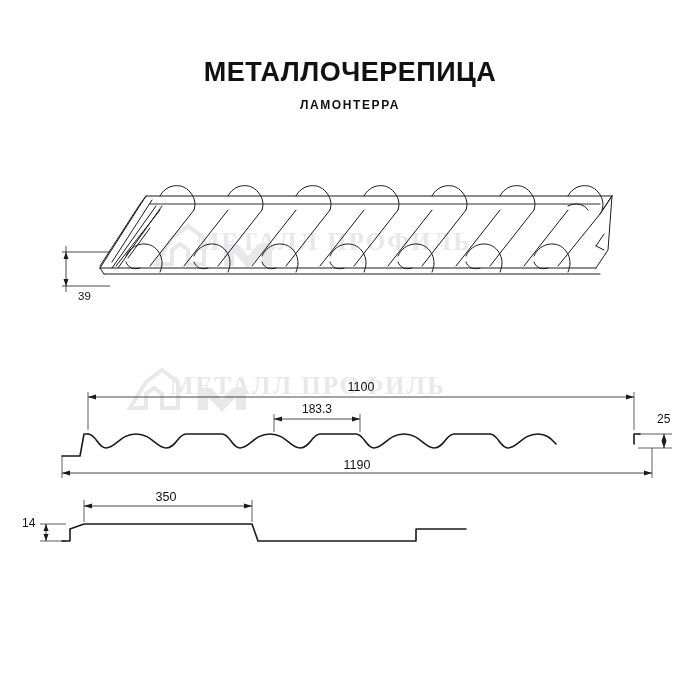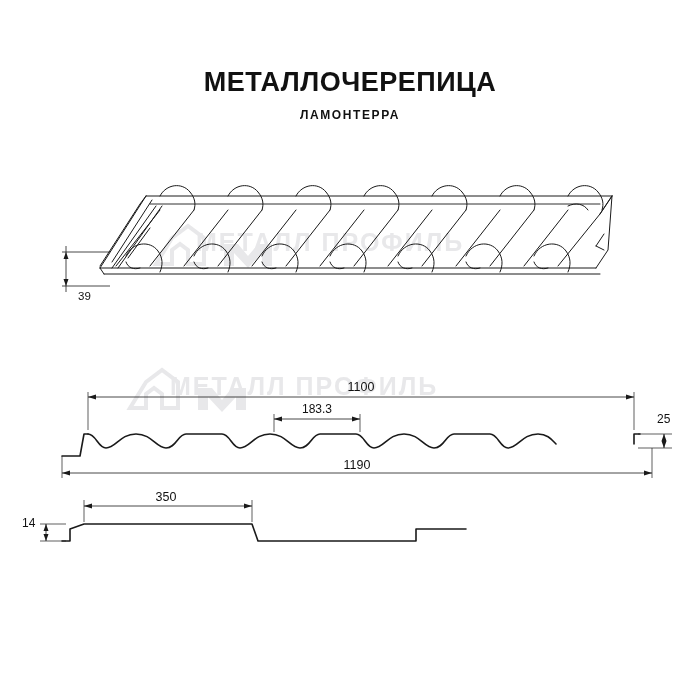--- a/index.html
+++ b/index.html
@@ -17,21 +17,21 @@
   }
   #sheet {
     position: absolute;
     top: 0;
     left: 0;
     width: 700px;
     height: 700px;
   }
   .title-block {
     position: absolute;
-    top: 68px;
+    top: 58px;
     left: 0;
     width: 700px;
     text-align: center;
     pointer-events: none;
   }
   .title-main {
     font-size: 27px;
     font-weight: bold;
     letter-spacing: 0.5px;
     color: #111111;
@@ -43,20 +43,21 @@
     font-weight: bold;
     letter-spacing: 1.6px;
     color: #111111;
   }
   .wm {
     position: absolute;
     pointer-events: none;
     font-weight: bold;
     color: #e8e8ea;
     white-space: nowrap;
+    font-family: Liberation Serif, serif;
   }
   .wm-1 {
     top: 228px;
     left: 196px;
     font-size: 25px;
     letter-spacing: 2px;
   }
   .wm-2 {
     top: 372px;
     left: 170px;

